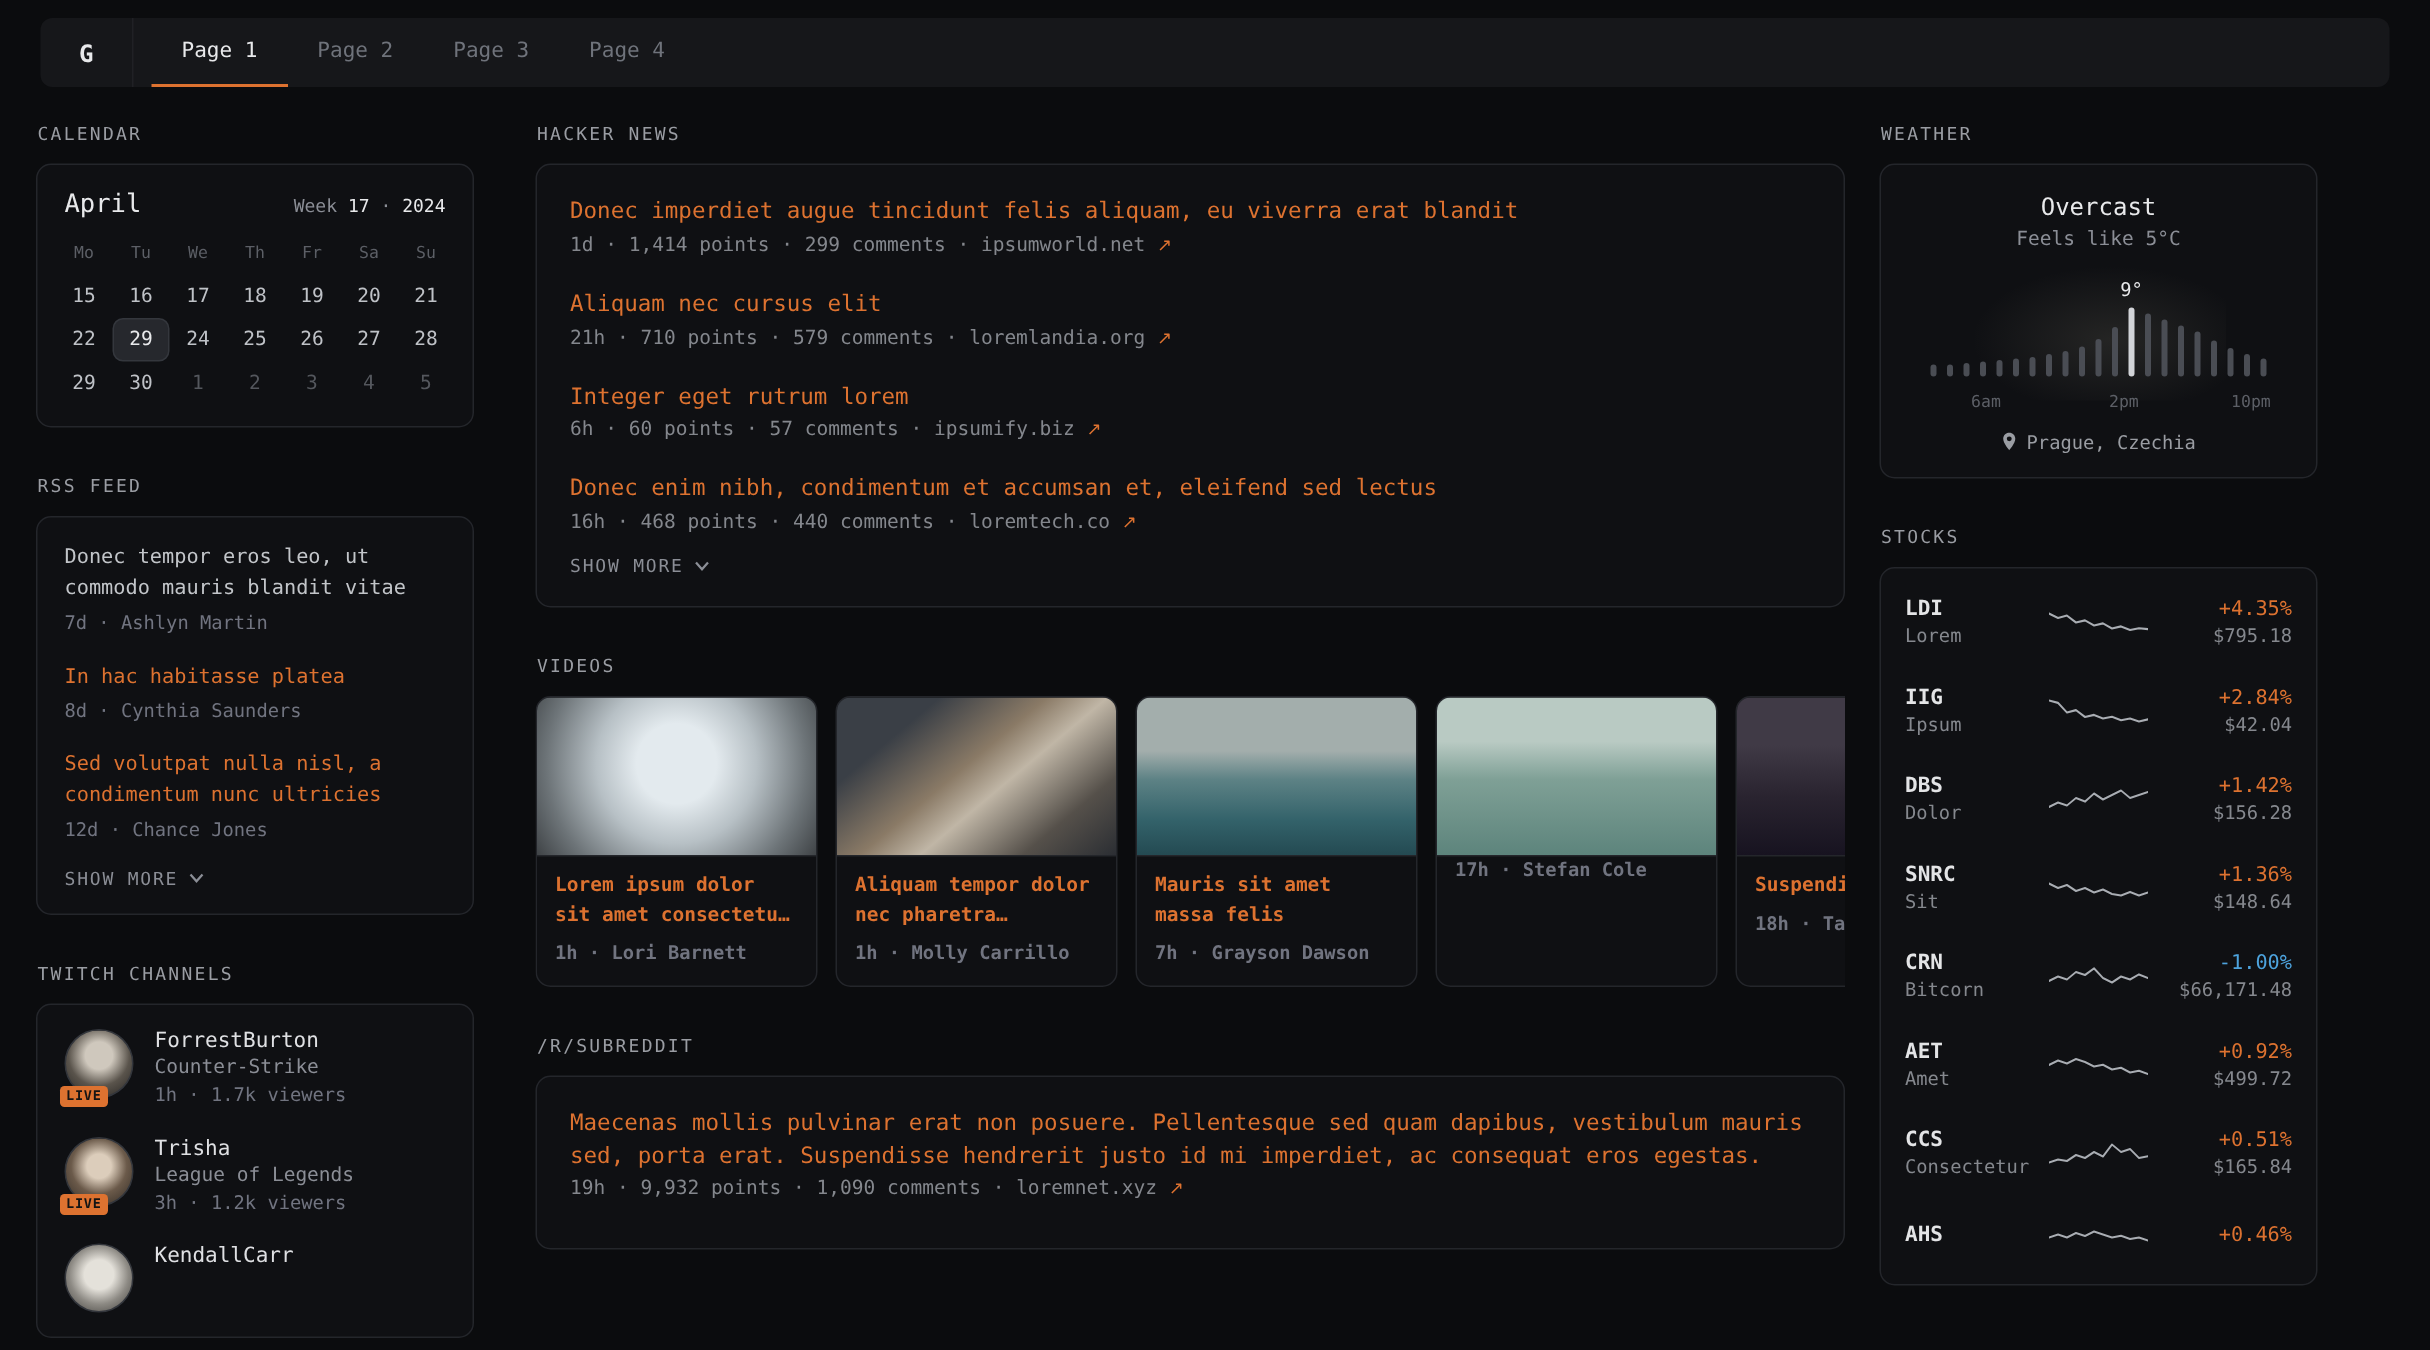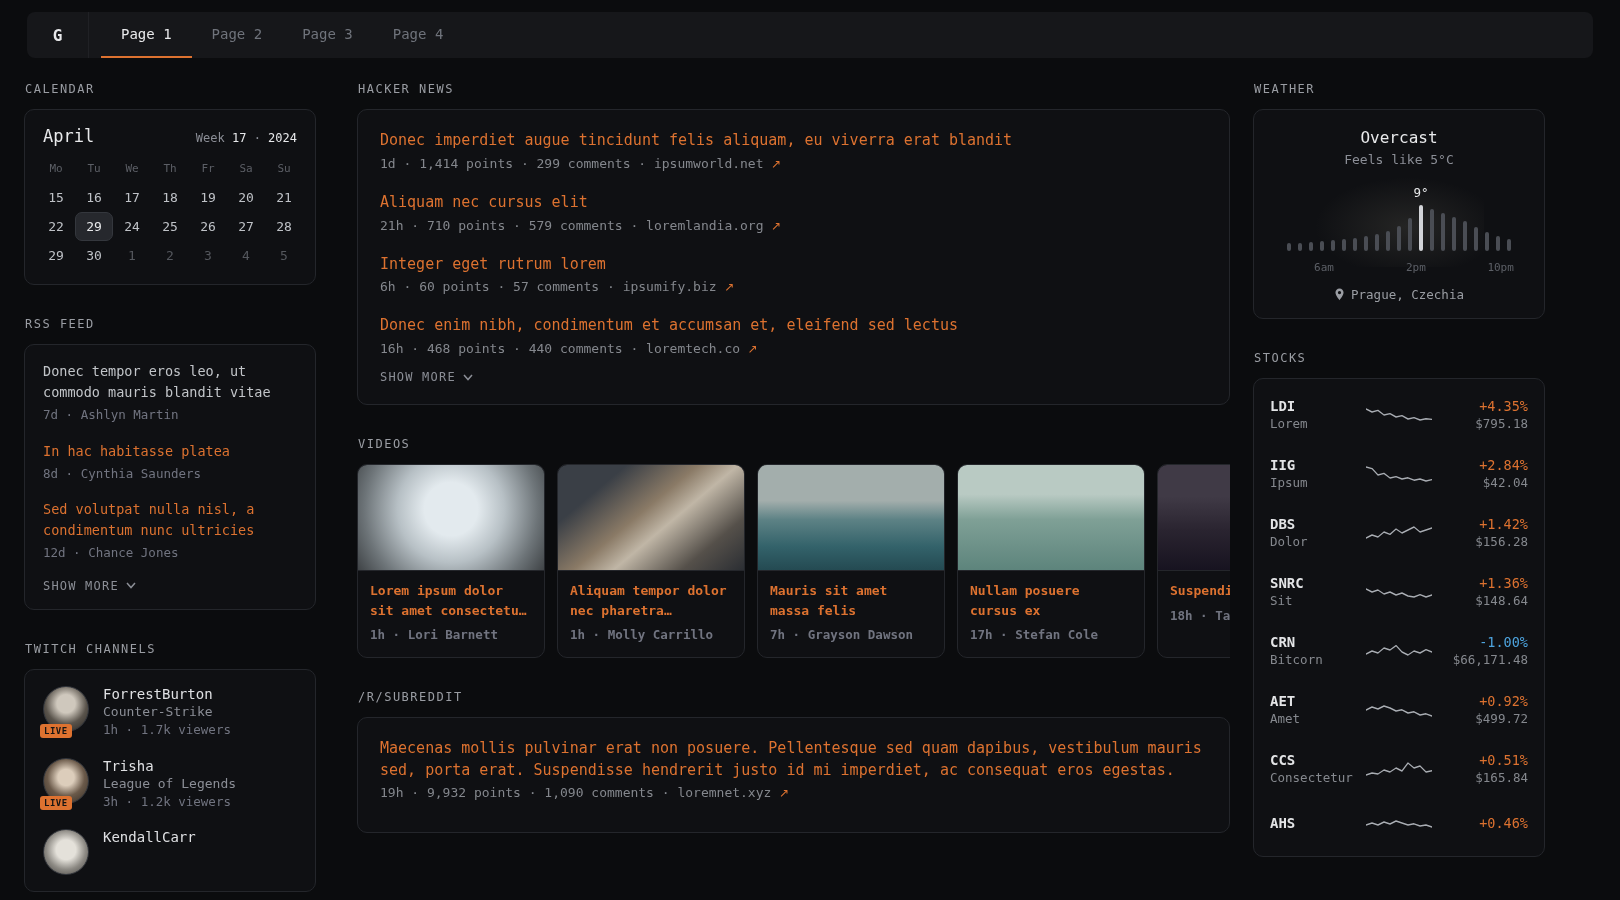--- a/index.html
+++ b/index.html
@@ -362,21 +362,20 @@
           </div>
 
           <div class="video-card">
             <div class="thumb t3"></div>
             <div class="v-title">Mauris sit amet massa felis</div>
             <div class="meta">7h · Grayson Dawson</div>
           </div>
 
           <div class="video-card">
             <div class="thumb t4"></div>
-            <div class="v-title">Nullam posuere cursus ex</div>
             <div class="meta">17h · Stefan Cole</div>
           </div>
 
           <div class="video-card">
             <div class="thumb t5"></div>
             <div class="v-title">Suspendis diam</div>
             <div class="meta">18h · Tara</div>
           </div>
         </div>
     </div>

